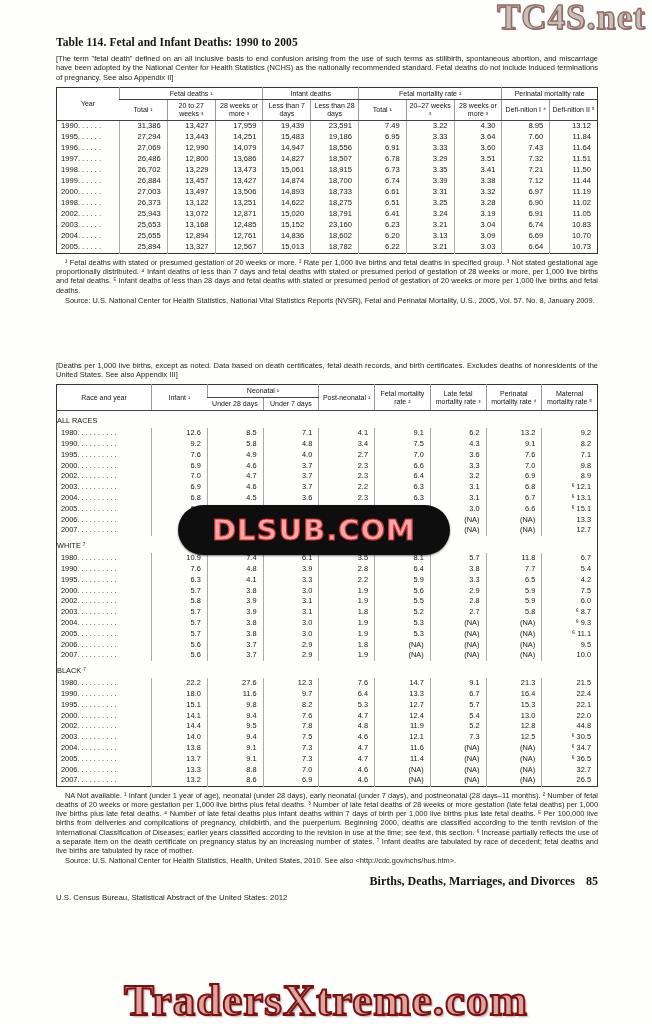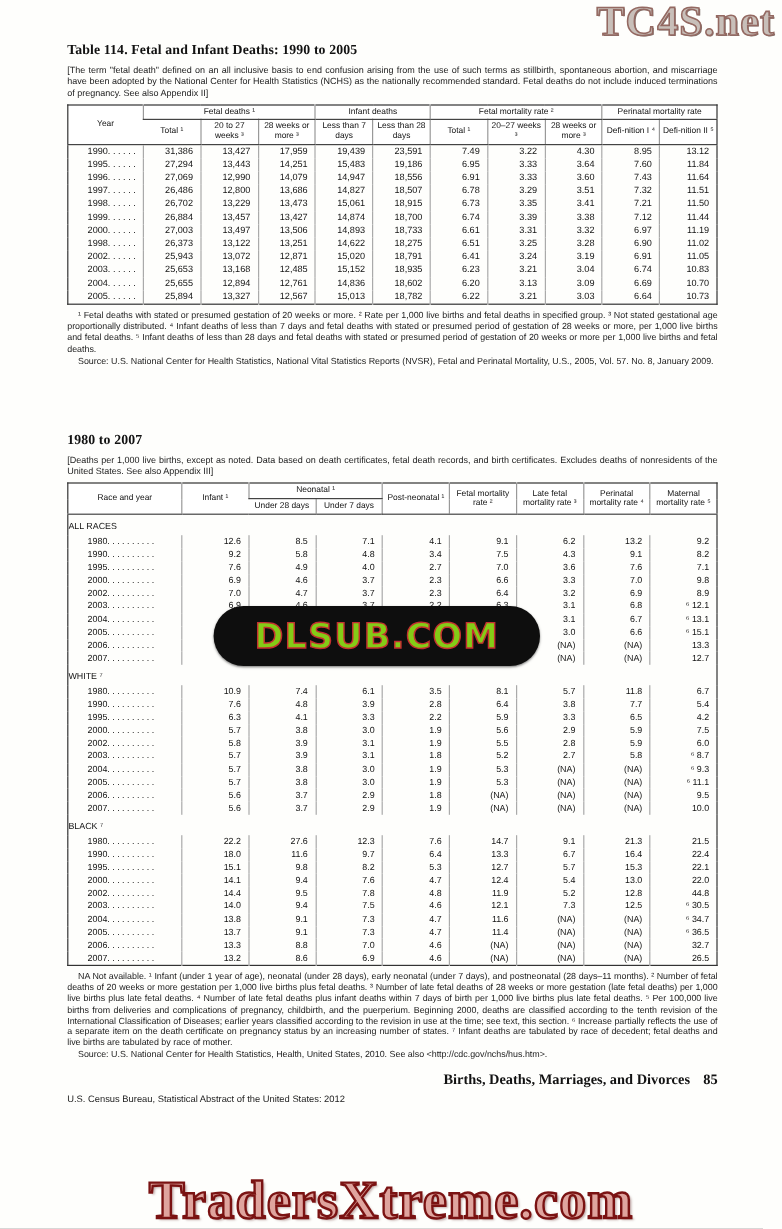--- a/index.html
+++ b/index.html
@@ -12,42 +12,42 @@
   .t115-title{margin-top:56px;}
   .tbl-note{font-size:7.5px;line-height:1.22;margin:0 0 5px 0;text-align:justify;color:#1c1c1c;}
 
   table.data{border-collapse:collapse;table-layout:fixed;width:100%;border:1px solid #333;}
   .data thead th{font-weight:normal;font-size:7px;line-height:1.12;text-align:center;
                  vertical-align:middle;padding:2px 2px;border-left:1px solid #999;
                  border-bottom:1px solid #444;background:#fff;}
   .data th:first-child,.data td:first-child{border-left:none;}
   .data td{font-size:7.6px;height:11px;line-height:1.1;padding:0 6px 0 3px;text-align:right;
            border-left:1px solid #aaa;white-space:nowrap;overflow:hidden;}
-  .data td.stub{text-align:left;padding-left:16px;}
+  .data td.stub{text-align:left;padding-left:4px;}
   .data td.section-label{text-align:left;padding-left:0;height:14px;padding-top:3px;}
   .t115 td{font-size:7.4px;height:10.8px;}
   .c-stub114{width:63px;}
   .c-stub115{width:95px;}
 
   .footnote{font-size:7.4px;line-height:1.24;margin:4px 0 0 0;text-align:justify;
             text-indent:9px;color:#1c1c1c;}
   .footnote.src{margin-top:1px;}
 
   .footer-right{margin-top:9px;text-align:right;font-family:"Liberation Serif",serif;
                 font-size:12px;font-weight:bold;}
   .footer-right .pgnum{margin-left:8px;}
   .footer-left{margin-top:4px;font-size:7.8px;color:#222;}
 
   .wm{position:absolute;font-weight:bold;pointer-events:none;z-index:10;}
   .wm-top{top:-2px;right:6px;font-size:35px;font-family:"Liberation Serif",serif;
           color:#c6bcb6;-webkit-text-stroke:1.3px #8f625a;letter-spacing:1px;opacity:.95;
           text-shadow:1px 1px 0 #7a6a64;}
   .wm-mid{top:505px;left:178px;width:272px;height:50px;background:#0e0e0e;border-radius:26px;
           display:flex;align-items:center;justify-content:center;box-shadow:0 1px 2px rgba(0,0,0,.5);}
-  .wm-mid span{font-size:29px;font-family:"DejaVu Sans",sans-serif;font-weight:bold;color:#84cc16;
+  .wm-mid span{font-size:29px;font-family:"DejaVu Sans",sans-serif;font-weight:bold;color:#fca5a5;
           -webkit-text-stroke:1.2px #c43030;letter-spacing:1px;}
   .wm-bottom{bottom:-2px;left:50%;transform:translateX(-50%);white-space:nowrap;
           font-size:45px;font-family:"Liberation Serif",serif;color:#dfa49e;
           -webkit-text-stroke:2px #7a1212;letter-spacing:1px;
           text-shadow:2px 2px 2px rgba(70,0,0,.35);}
 </style>
 </head>
 <body>
 
 <div class="page">
@@ -199,21 +199,21 @@
             <td class="num">3.19</td>
             <td class="num">6.91</td>
             <td class="num">11.05</td>
           </tr>
           <tr>
             <td class="stub">2003. . . . . .</td>
             <td class="num">25,653</td>
             <td class="num">13,168</td>
             <td class="num">12,485</td>
             <td class="num">15,152</td>
-            <td class="num">18,935</td>
+            <td class="num">23,160</td>
             <td class="num">6.23</td>
             <td class="num">3.21</td>
             <td class="num">3.04</td>
             <td class="num">6.74</td>
             <td class="num">10.83</td>
           </tr>
           <tr>
             <td class="stub">2004. . . . . .</td>
             <td class="num">25,655</td>
             <td class="num">12,894</td>
@@ -239,21 +239,20 @@
             <td class="num">6.64</td>
             <td class="num">10.73</td>
           </tr>
         </tbody>
     </table>
 
     <p class="footnote">¹ Fetal deaths with stated or presumed gestation of 20 weeks or more. ² Rate per 1,000 live births and fetal deaths in specified group. ³ Not stated gestational age proportionally distributed. ⁴ Infant deaths of less than 7 days and fetal deaths with stated or presumed period of gestation of 28 weeks or more, per 1,000 live births and fetal deaths. ⁵ Infant deaths of less than 28 days and fetal deaths with stated or presumed period of gestation of 20 weeks or more per 1,000 live births and fetal deaths.</p>
     <p class="footnote src">Source: U.S. National Center for Health Statistics, National Vital Statistics Reports (NVSR), Fetal and Perinatal Mortality, U.S., 2005, Vol. 57. No. 8, January 2009.</p>
 
     <div class="tbl-title t115-title">
-      <div>1980 to 2007</div>
     </div>
     <p class="tbl-note">[Deaths per 1,000 live births, except as noted. Data based on death certificates, fetal death records, and birth certificates. Excludes deaths of nonresidents of the United States. See also Appendix III]</p>
 
     <table class="data t115">
       <colgroup>
           <col class="c-stub115">
           <col span="8">
         </colgroup>
       <thead>
         <tr>

